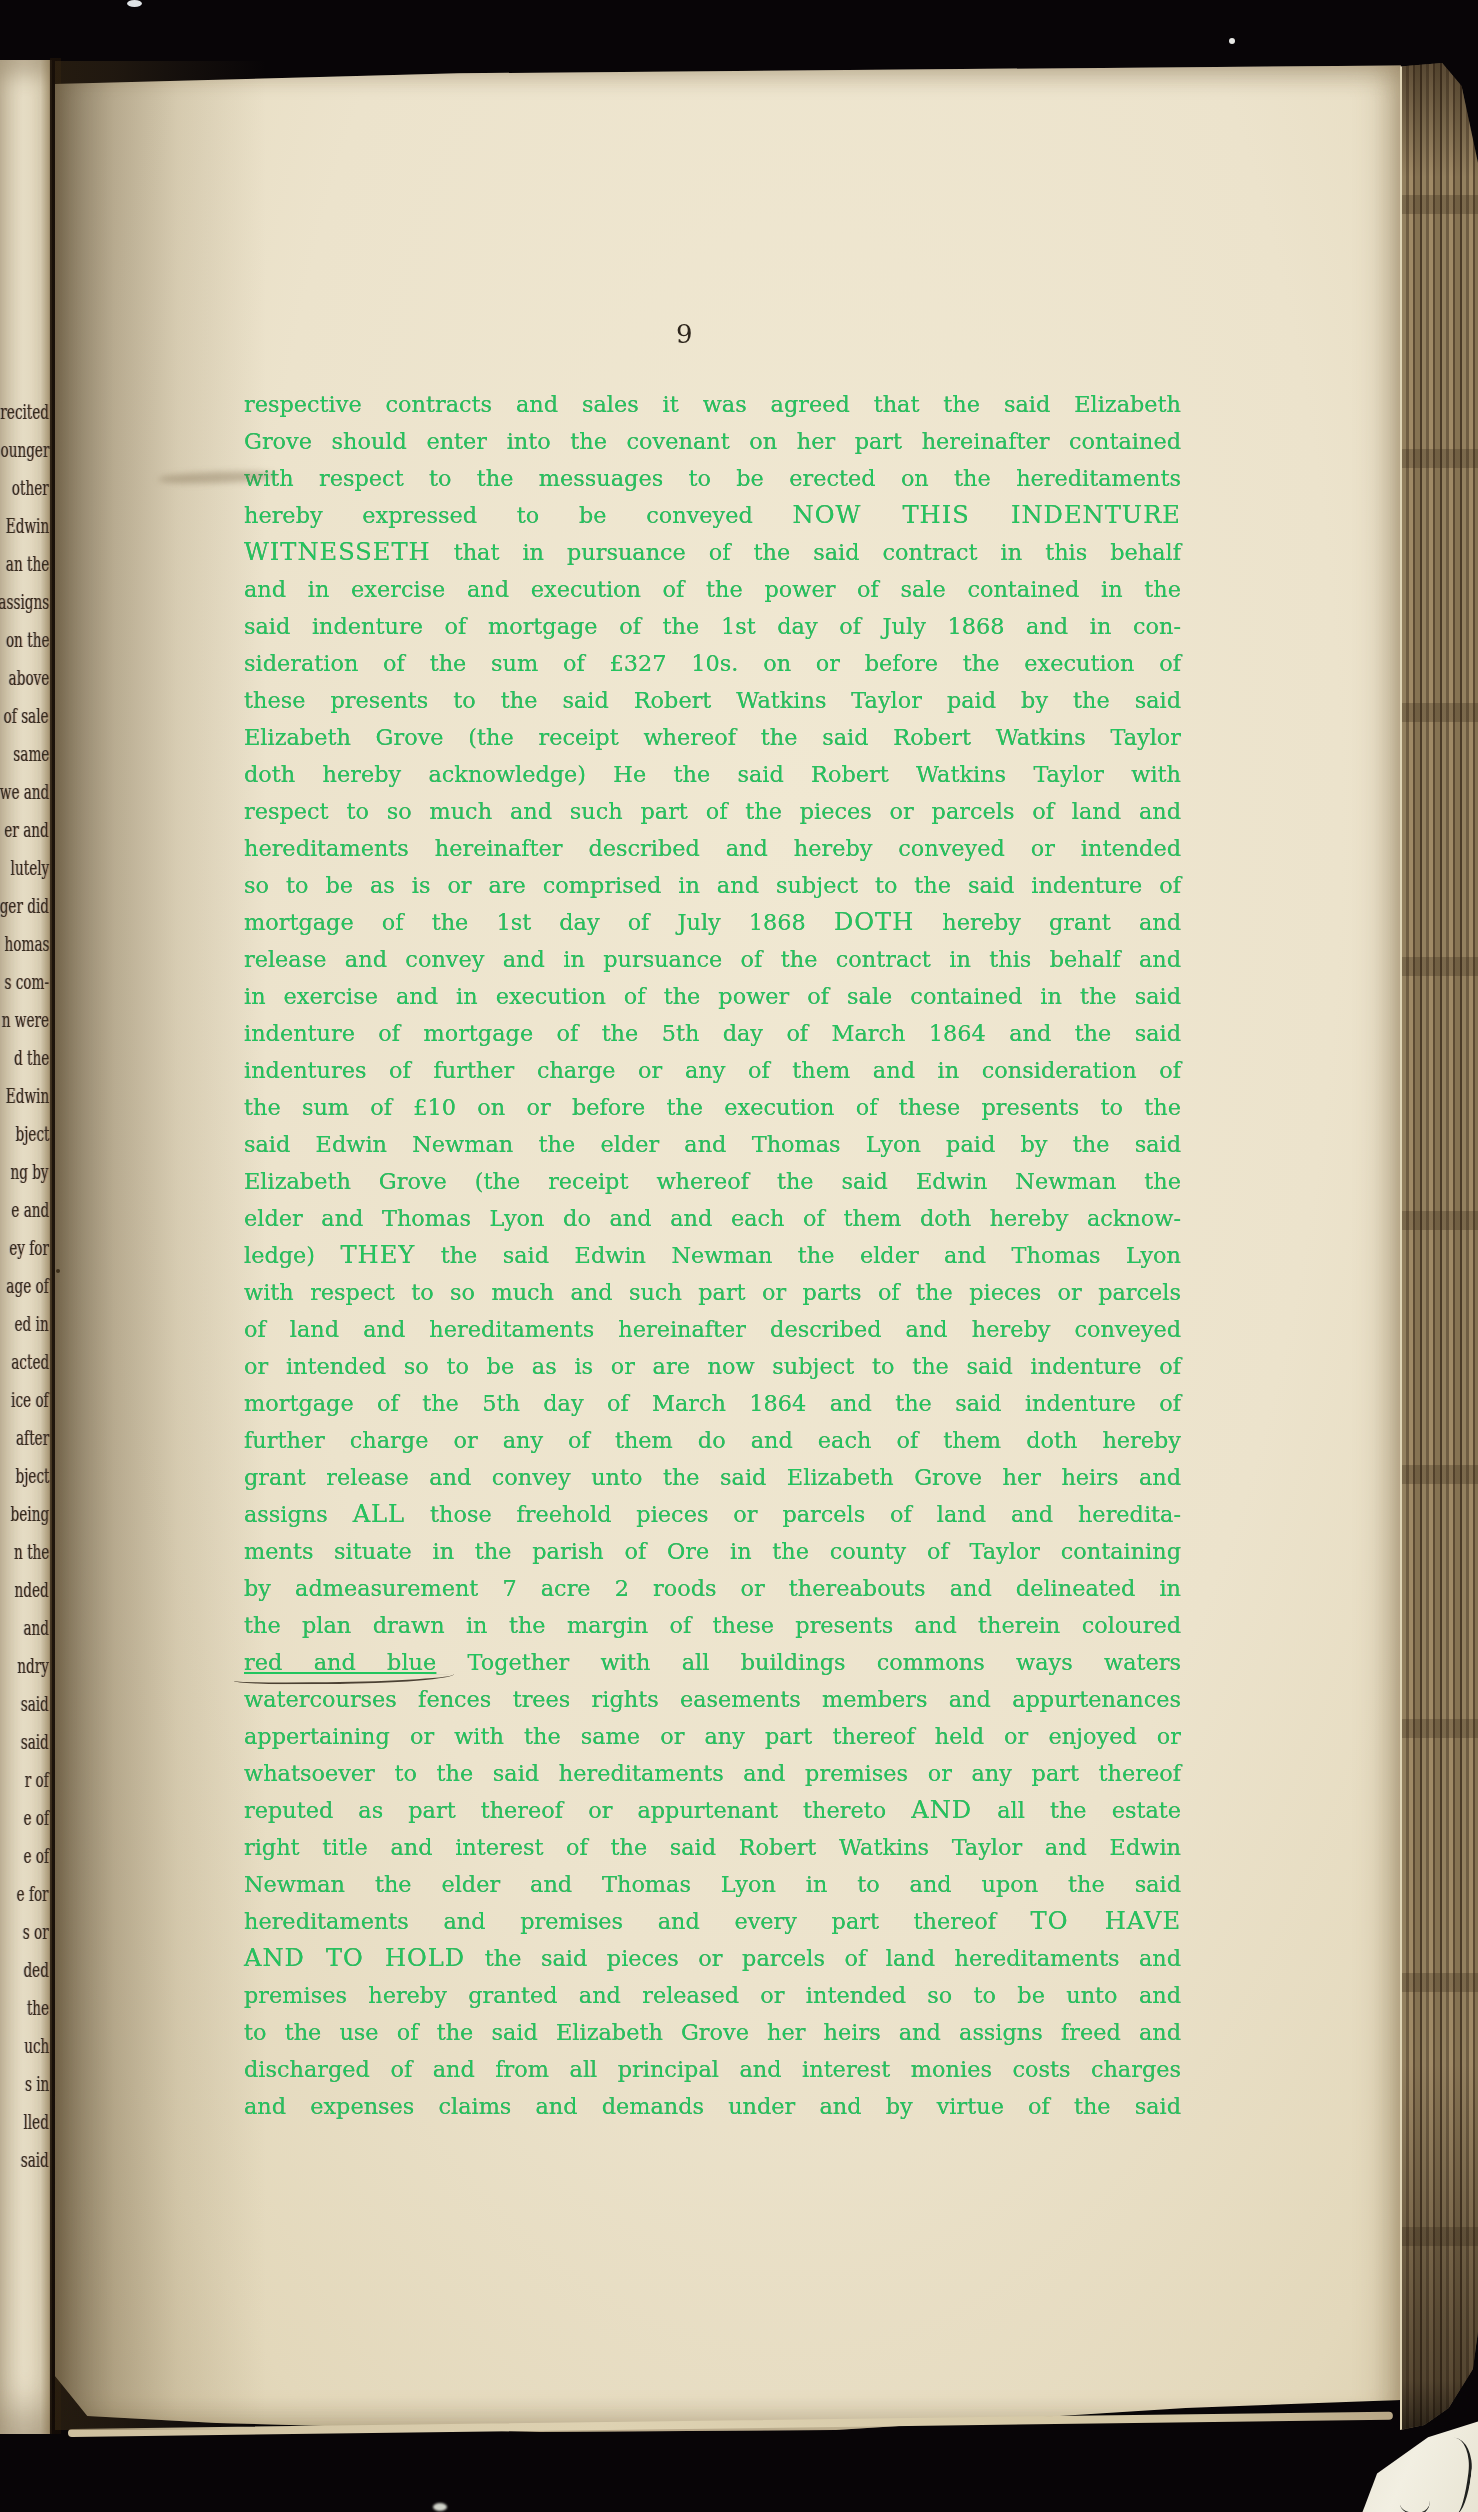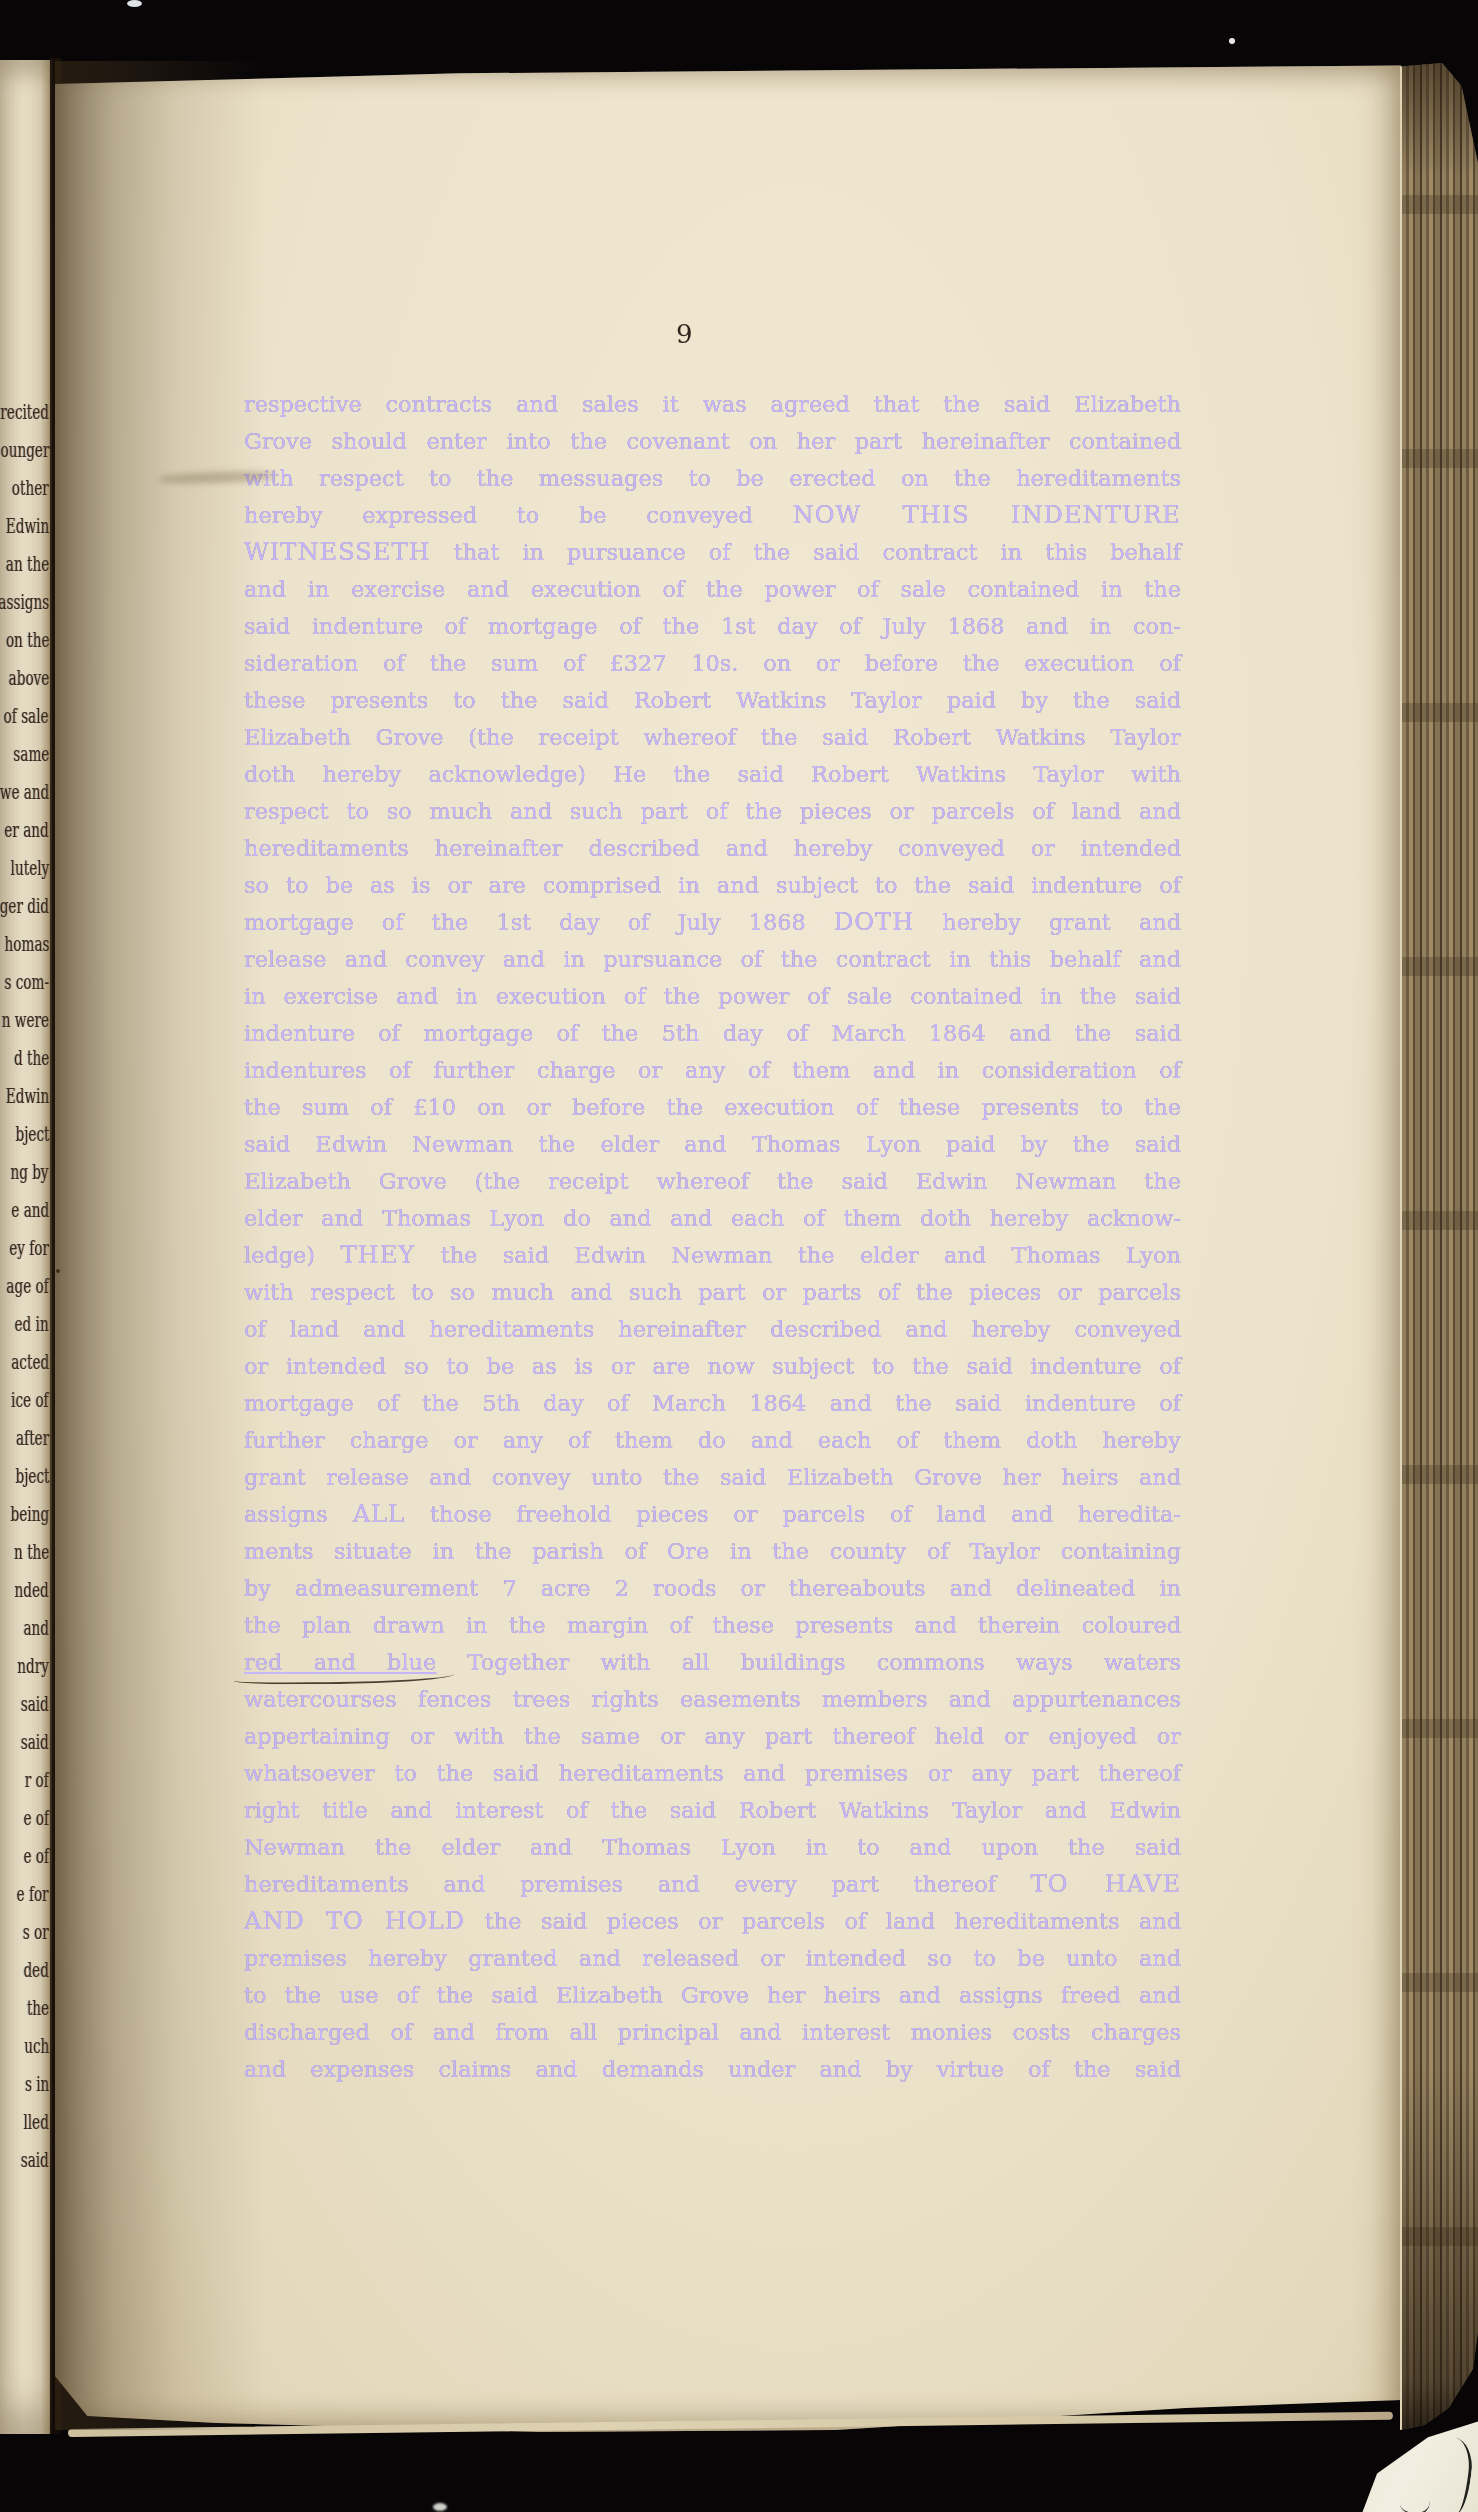--- a/index.html
+++ b/index.html
@@ -75,21 +75,21 @@
   
   .page-number{
     position:absolute;left:676px;top:319px;width:53px;
     font-size:26px;color:#2e261c;text-align:left;letter-spacing:0.9px;
     z-index:6;
   }
 
   
   .text-block{
     position:absolute;left:244px;top:386px;width:937px;
-    font-size:22.4px;line-height:37px;color:#c4b5fd;
+    font-size:22.4px;line-height:37px;color:#22c55e;
     text-shadow:0 0 0.5px rgba(46,38,28,.55);
     z-index:6;
   }
   .line{
     text-align:justify;text-align-last:justify;
     height:37px;overflow:visible;white-space:normal;
   }
   .caps{font-size:1.08em;letter-spacing:.04em;}
   .pen-underline{position:relative;text-decoration:underline;}
   .pen-underline::after{
@@ -321,20 +321,21 @@
       <div class="line">further charge or any of them do and each of them doth hereby</div>
       <div class="line">grant release and convey unto the said Elizabeth Grove her heirs and</div>
       <div class="line">assigns <span class="caps">ALL</span> those freehold pieces or parcels of land and heredita-</div>
       <div class="line">ments situate in the parish of Ore in the county of Taylor containing</div>
       <div class="line">by admeasurement 7 acre 2 roods or thereabouts and delineated in</div>
       <div class="line">the plan drawn in the margin of these presents and therein coloured</div>
       <div class="line"><span class="pen-underline">red and blue</span> Together with all buildings commons ways waters</div>
       <div class="line">watercourses fences trees rights easements members and appurtenances</div>
       <div class="line">appertaining or with the same or any part thereof held or enjoyed or</div>
       <div class="line">whatsoever to the said hereditaments and premises or any part thereof</div>
+      <div class="line">reputed as part thereof or appurtenant thereto <span class="caps">AND</span> all the estate</div>
       <div class="line">right title and interest of the said Robert Watkins Taylor and Edwin</div>
       <div class="line">Newman the elder and Thomas Lyon in to and upon the said</div>
       <div class="line">hereditaments and premises and every part thereof <span class="caps">TO HAVE</span></div>
       <div class="line"><span class="caps">AND TO HOLD</span> the said pieces or parcels of land hereditaments and</div>
       <div class="line">premises hereby granted and released or intended so to be unto and</div>
       <div class="line">to the use of the said Elizabeth Grove her heirs and assigns freed and</div>
       <div class="line">discharged of and from all principal and interest monies costs charges</div>
       <div class="line">and expenses claims and demands under and by virtue of the said</div>
     </div>
 

